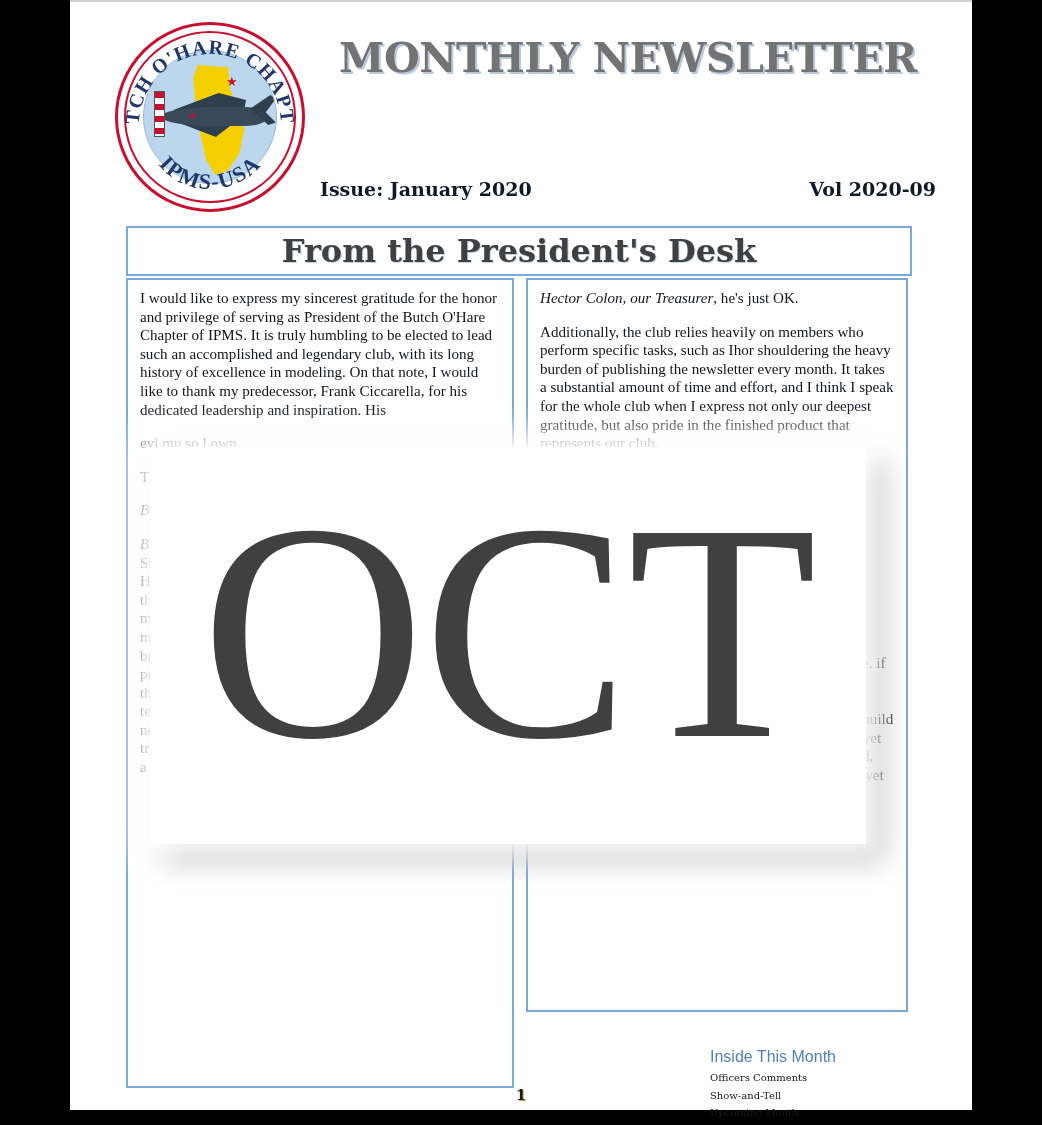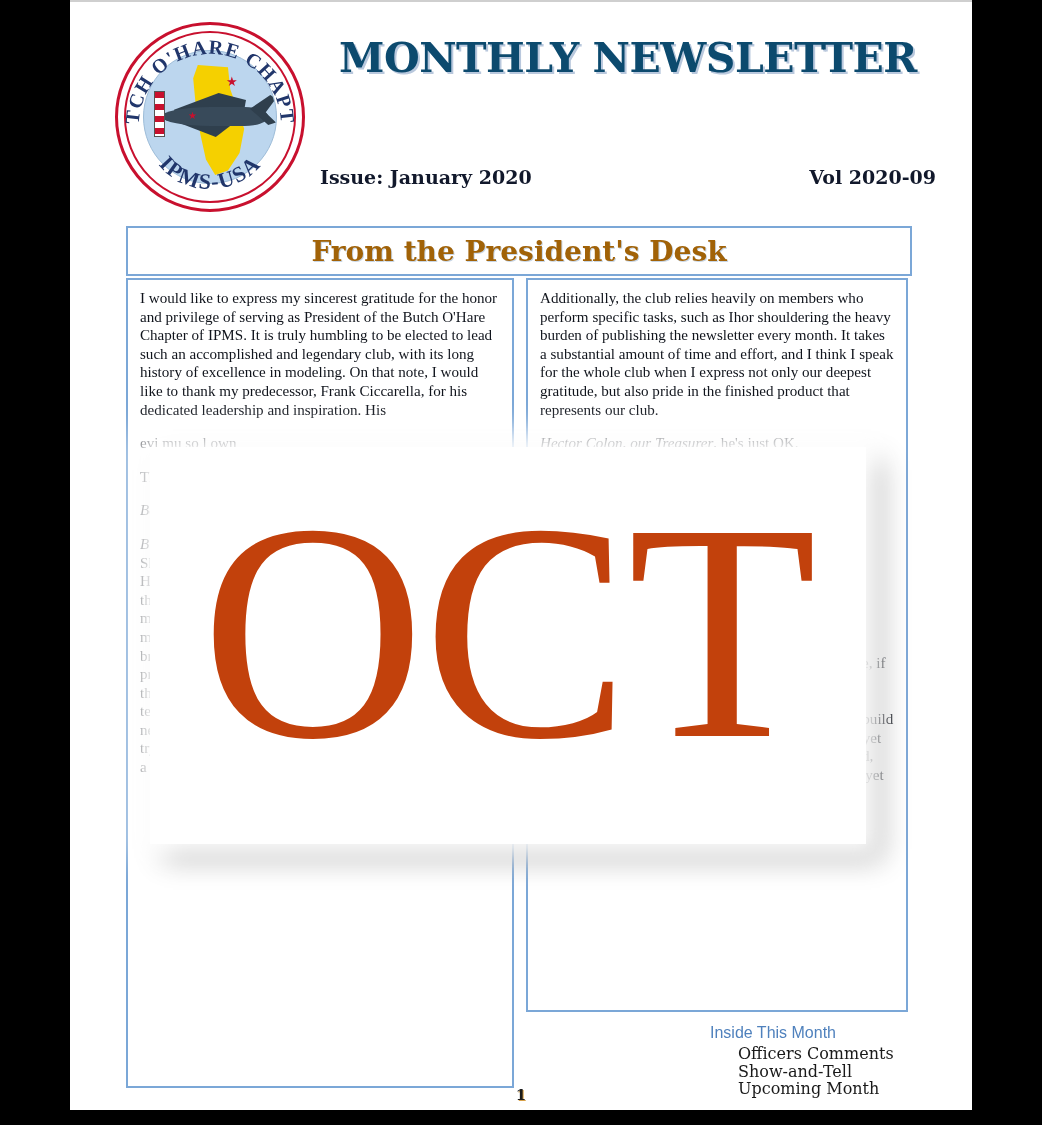--- a/index.html
+++ b/index.html
@@ -137,34 +137,34 @@
   .news-title {
     position: absolute;
     left: 238px;
     top: 34px;
     width: 640px;
     text-align: center;
     font-family: "DejaVu Serif", serif;
     font-weight: bold;
     font-size: 41px;
     letter-spacing: -0.5px;
-    color: #0c4a6e;
+    color: #737373;
     text-shadow: 2px 2px 0 #b9c8dd;
     white-space: nowrap;
   }
   .issue-line {
     position: absolute;
     left: 240px;
     top: 166px;
     width: 630px;
     height: 30px;
   }
   .issue-left, .issue-right {
     position: absolute;
-    top: 0;
+    top: 12px;
     font-family: "DejaVu Serif", serif;
     font-weight: bold;
     font-size: 19px;
     color: #11182b;
     text-shadow: 1px 1px 0 #c2ceе0;
   }
   .issue-left  { left: 10px; }
   .issue-right { right: 4px; }
 
   
@@ -176,22 +176,22 @@
     height: 46px;
     border: 2px solid #7ba7d7;
     background: #ffffff;
     display: flex;
     align-items: center;
     justify-content: center;
   }
   .section-bar .section-title {
     font-family: "DejaVu Serif", serif;
     font-weight: bold;
-    font-size: 28px;
-    color: #a16207;
+    font-size: 32px;
+    color: #404040;
     text-shadow: 1px 1px 0 #c8d6e6;
   }
 
   
   .col {
     position: absolute;
     top: 278px;
     border: 2px solid #7ba7d7;
     background: #ffffff;
     box-sizing: border-box;
@@ -213,27 +213,27 @@
     position: absolute;
     left: 640px;
     top: 1024px;
     width: 240px;
   }
   .inside-title {
     font-family: "Liberation Sans", sans-serif;
     font-size: 16px;
     color: #4f81bd;
     margin-bottom: 3px;
+    margin-top: 24px;
   }
   .inside-item {
     font-family: "DejaVu Serif", serif;
-    font-size: 16px;
+    font-size: 10px;
     line-height: 17.6px;
     color: #1a1a1a;
-    margin-left: 28px;
   }
 
   
   .page-number {
     position: absolute;
     left: 0;
     top: 1086px;
     width: 902px;
     text-align: center;
     font-family: "DejaVu Serif", serif;
@@ -255,21 +255,21 @@
                 14px 14px 26px 0 rgba(0,0,0,0.42);
     display: flex;
     align-items: center;
     justify-content: center;
     overflow: visible;
   }
   #oct-overlay .oct-text {
     font-family: "Liberation Serif", serif;
     font-size: 310px;
     line-height: 300px;
-    color: #c2410c;
+    color: #404040;
     letter-spacing: -2px;
     transform: translateY(-14px);
     user-select: none;
   }
 
   
   .side-bar {
     position: absolute;
     top: 0;
     width: 70px;
@@ -356,22 +356,22 @@
 mo
 ligh
 doe
 ted
 stal
 aga</span></p>
     <p><em>Bill</em> <span>modeler.  Several of his dioramas have won Best in Show and/or been written about in modeling magazines.  His skills and his preferred genre perfectly illustrate why this club exists – though many of us are primarily aircraft modelers, the skills and techniques and materials of modeling are all similar yet slightly different.  So when Bill brings in a diorama of a dinosaur traipsing through a primeval forest, it sparks a discussion about how he made the trees, what did he use for water, how'd you make the teeth look so real, and the scales too!  Learning something new, something outside your wheelhouse, and wanting to try it out and even tweak it yourself – that's the essence of a modeling club.</span></p>
   </div>
 
   <div class="col col-right">
+    <p><em>Hector Colon, our Treasurer</em><span>, he's just OK.</span></p>
     <p>Additionally, the club relies heavily on members who perform specific tasks, such as Ihor shouldering the heavy burden of publishing the newsletter every month.  It takes a substantial amount of time and effort, and I think I speak for the whole club when I express not only our deepest gratitude, but also pride in the finished product that represents our club.</p>
-    <p><em>Hector Colon, our Treasurer</em><span>, he's just OK.</span></p>
     <p>esty
 y
 dor
 ever</p>
     <p>ow
 sures
 hich</p>
     <p>nd
 nds</p>
     <p>or

